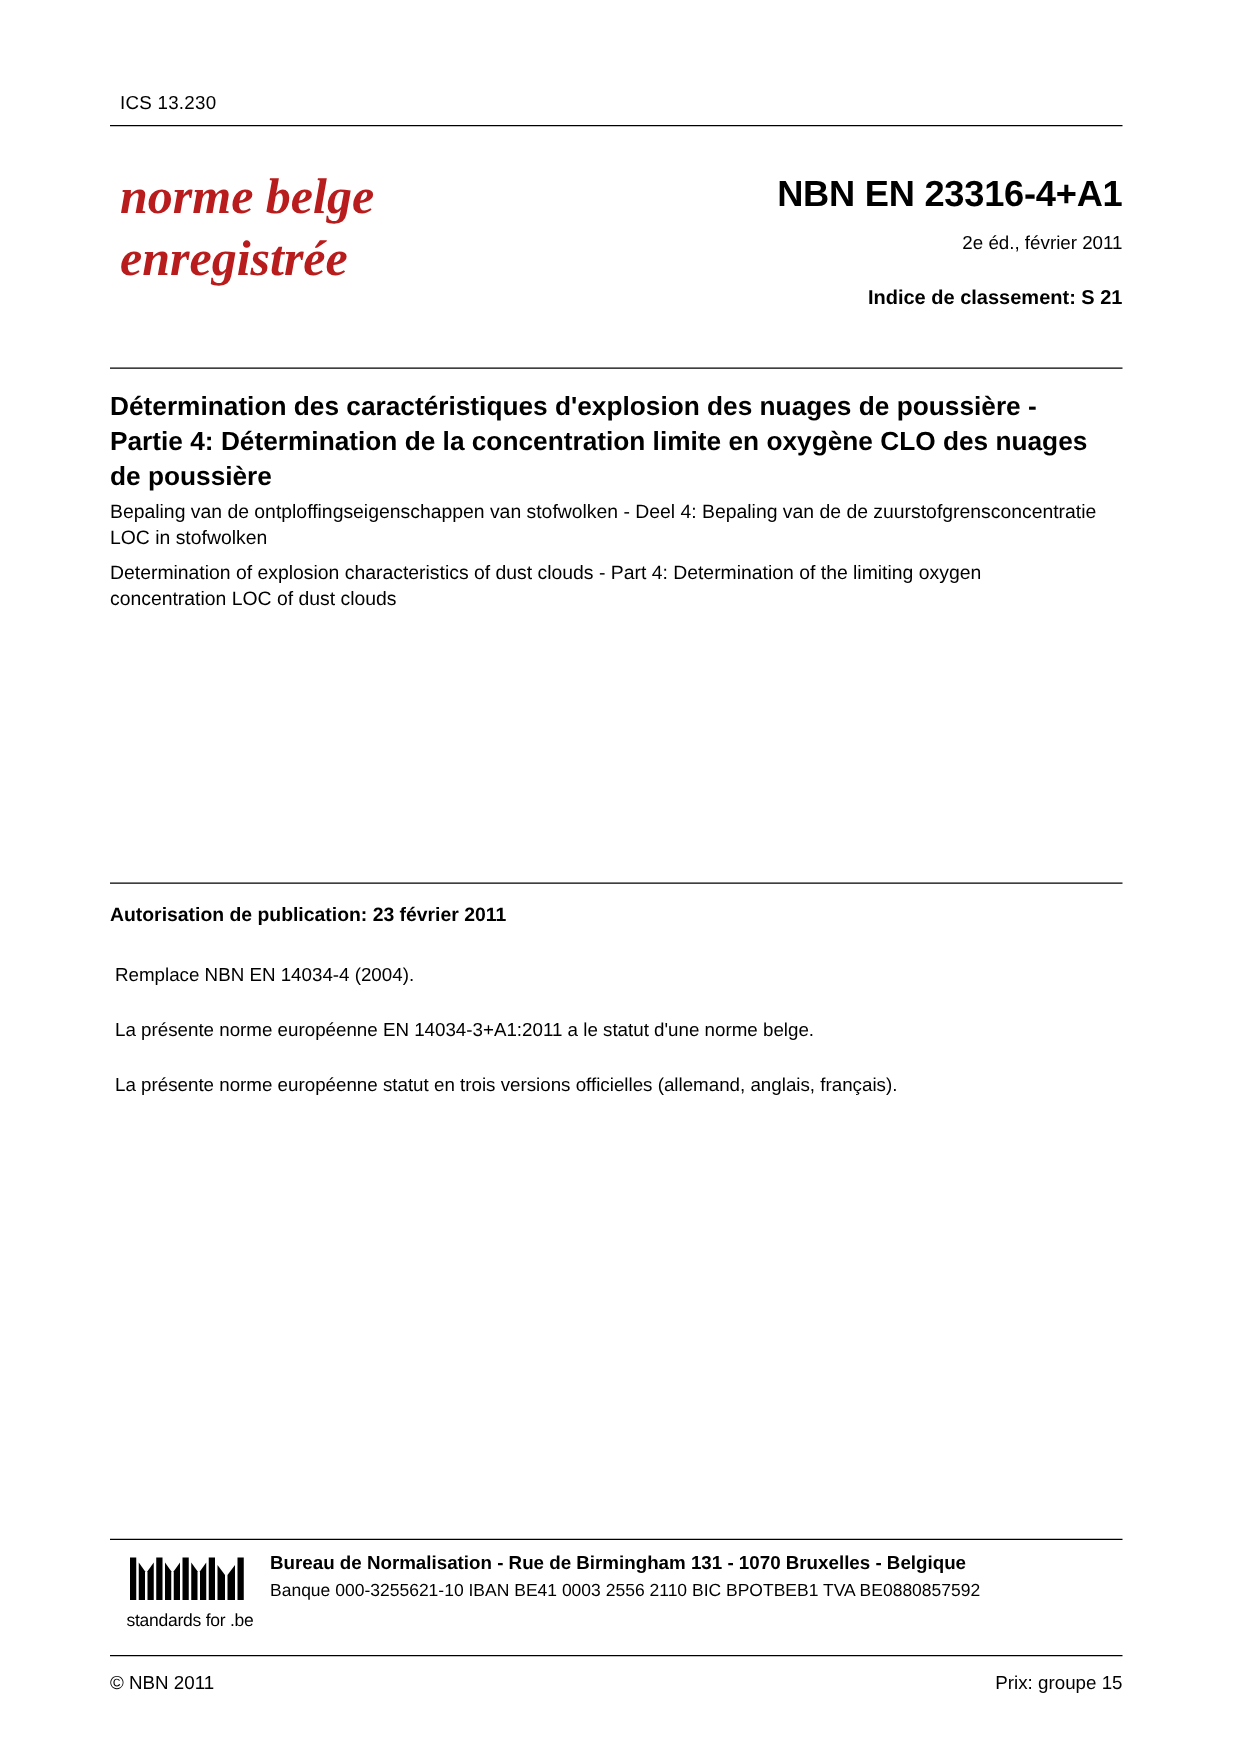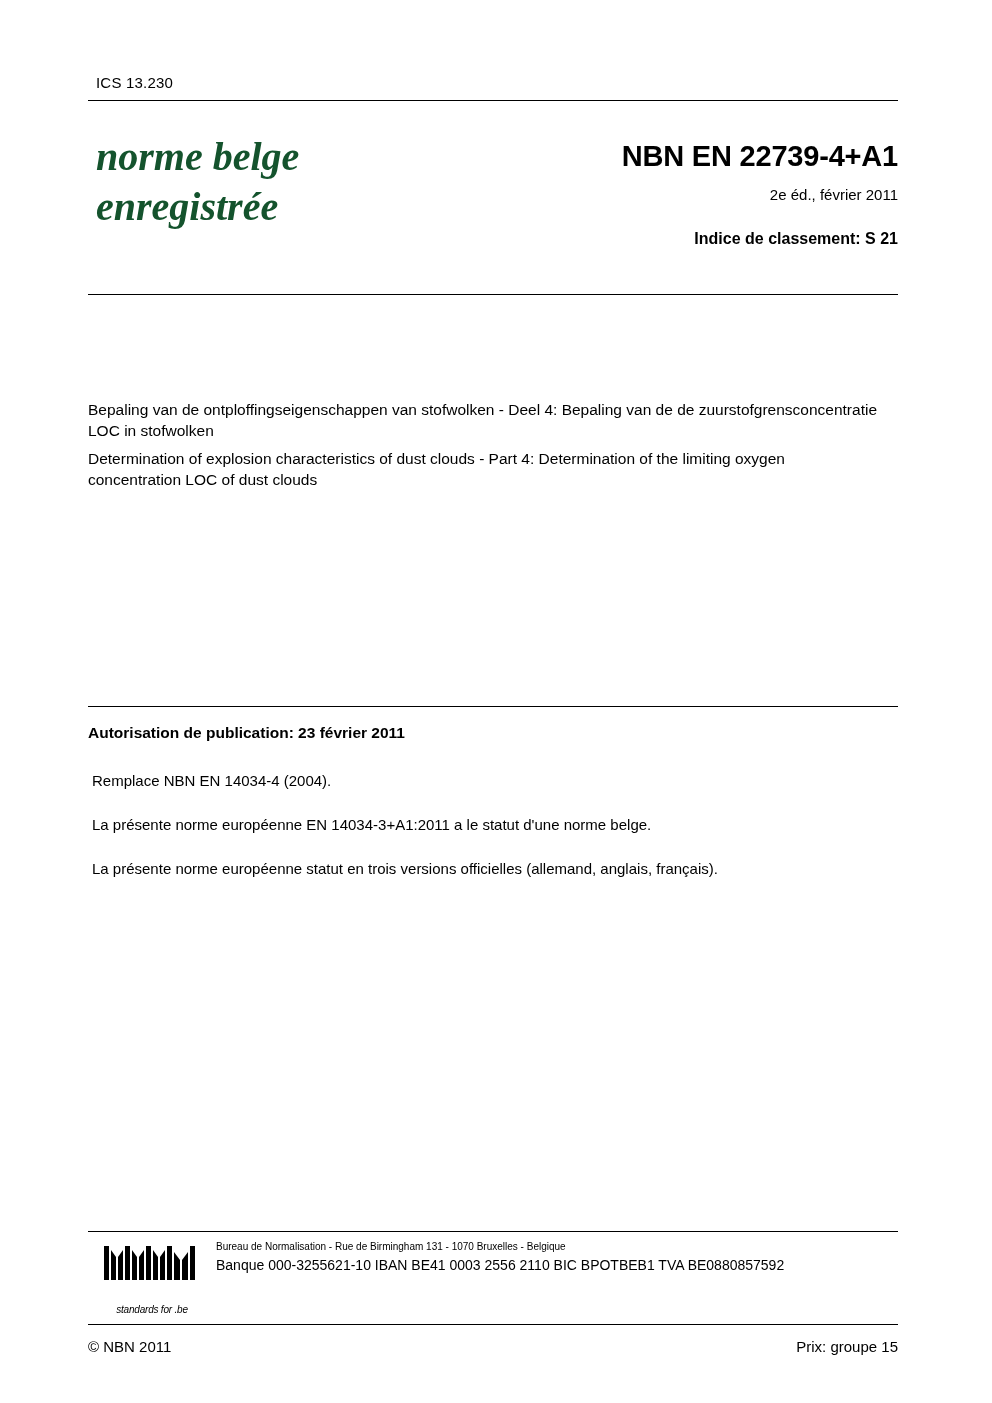--- a/index.html
+++ b/index.html
@@ -51,21 +51,21 @@
   .masthead {
     position: absolute;
     top: 132px;
     left: 8px;
     width: 400px;
     font-family: "Liberation Serif", serif;
     font-style: italic;
     font-weight: bold;
     font-size: 40px;
     line-height: 1.25;
-    color: #14532d;
+    color: #b91c1c;
   }
   .masthead div { white-space: nowrap; }
 
   .std-number {
     position: absolute;
     top: 140px;
     right: 0;
     text-align: right;
     font-size: 29px;
     font-weight: bold;
@@ -136,36 +136,35 @@
   
   .logo {
     position: absolute;
     left: 4px;
     top: 1240px;
     width: 120px;
     text-align: center;
   }
   .logo svg { display: block; margin: 0 auto; }
   .logo-caption {
-    font-size: 10px;
+    font-size: 14px;
     letter-spacing: -0.2px;
-    margin-top: 18px;
-    font-style: italic;
+    margin-top: 2px;
   }
   .footer-text {
     position: absolute;
     left: 128px;
     top: 1240px;
     width: 680px;
     font-size: 14px;
     line-height: 1.45;
   }
   .footer-text .bold {
-    font-weight: normal;
-    font-size: 10px;
+    font-weight: bold;
+    font-size: 15px;
   }
   .copyright {
     position: absolute;
     left: 0;
     top: 1338px;
     font-size: 15px;
   }
   .price {
     position: absolute;
     right: 0;
@@ -181,26 +180,27 @@
   <div class="content">
 
     <div class="ics">ICS   13.230</div>
     <div class="rule rule-top"></div>
 
     <div class="masthead">
       <div>norme belge</div>
       <div>enregistrée</div>
     </div>
 
-    <div class="std-number">NBN EN 22739-4+A1</div>
+    <div class="std-number">NBN EN 23316-4+A1</div>
     <div class="std-edition">2e éd., février 2011</div>
     <div class="std-indice">Indice de classement: S 21</div>
 
     <div class="rule rule-mid"></div>
 
+    <div class="title-fr">Détermination des caractéristiques d'explosion des nuages de poussière - Partie 4: Détermination de la concentration limite en oxygène CLO des nuages de poussière</div>
     <div class="title-nl">Bepaling van de ontploffingseigenschappen van stofwolken - Deel 4: Bepaling van de de zuurstofgrensconcentratie LOC in stofwolken</div>
     <div class="title-en">Determination of explosion characteristics of dust clouds - Part 4: Determination of the limiting oxygen concentration LOC of dust clouds</div>
 
     <div class="rule rule-auth"></div>
 
     <div class="auth-line">Autorisation de publication: 23 février 2011</div>
 
     <div class="notes">
       <p>Remplace NBN EN 14034-4 (2004).</p>
       <p>La présente norme européenne EN 14034-3+A1:2011 a le statut d'une norme belge.</p>

